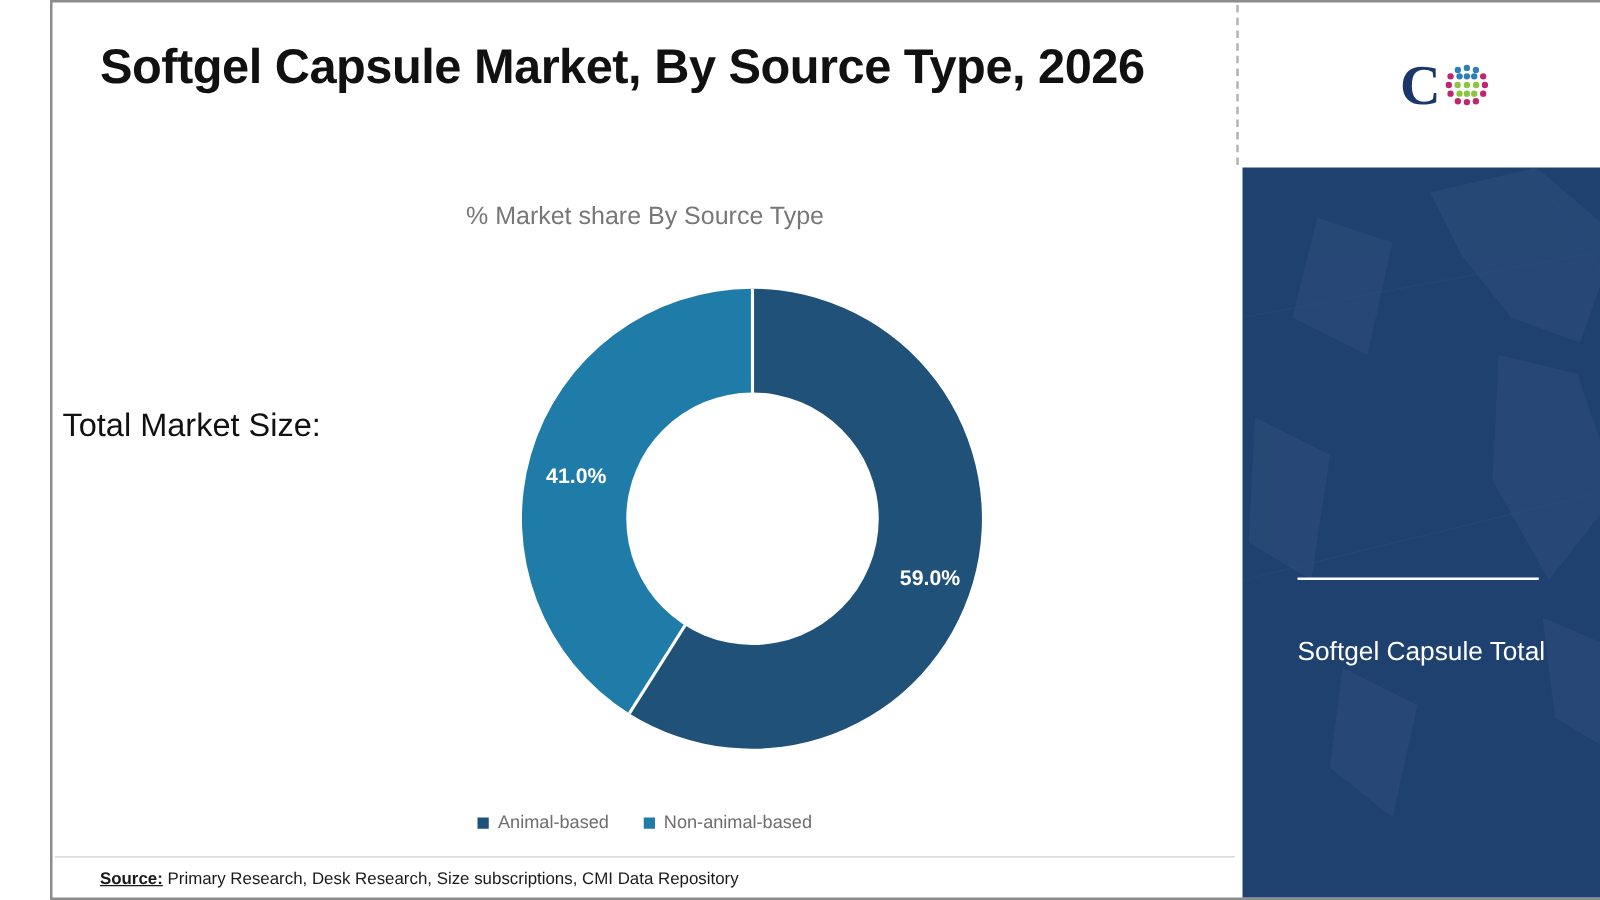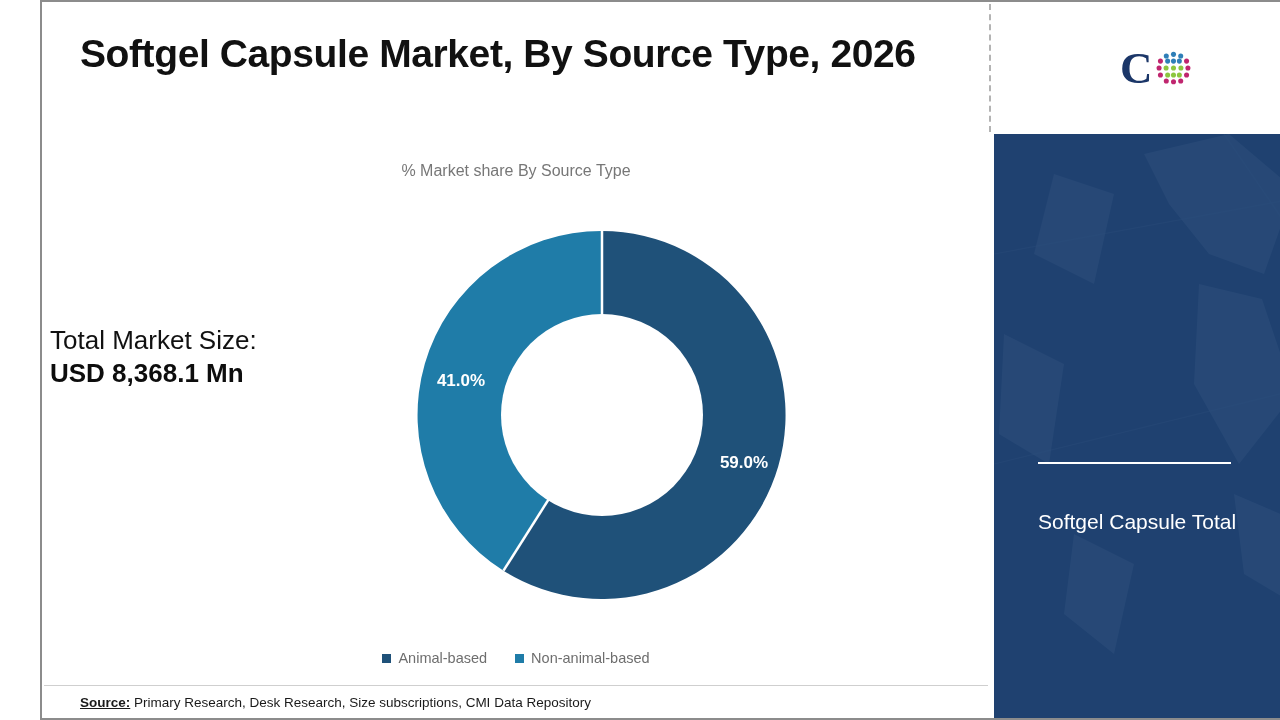--- a/index.html
+++ b/index.html
@@ -42,21 +42,21 @@
     white-space: nowrap;
     font-stretch: condensed;
   }
 
   .chart-subtitle {
     position: absolute;
     left: 0;
     top: 160px;
     width: 948px;
     text-align: center;
-    font-size: 16px;
+    font-size: 20px;
     color: #777777;
   }
 
   .total-block {
     position: absolute;
     left: 8px;
     top: 322px;
     width: 300px;
     line-height: 1.28;
   }
@@ -250,21 +250,20 @@
 <div class="slide">
 
   <div class="left-pane">
 
     <div class="page-title">Softgel Capsule Market, By Source Type, 2026</div>
 
     <div class="chart-subtitle">% Market share By Source Type</div>
 
     <div class="total-block">
       <span class="total-label">Total Market Size:</span>
-      <span class="total-value">USD 8,368.1 Mn</span>
     </div>
 
     <div class="donut-wrap">
       <svg class="donut-svg" width="376" height="382" viewBox="0 0 376 382">
 
         <path d="M 188 191 L 188 7 A 184 184 0 1 1 89.5 346.7 Z" fill="#1f5179"></path>
 
         <path d="M 188 191 L 89.5 346.7 A 184 184 0 0 1 188 7 Z" fill="#1f7ca8"></path>
 
         <line x1="188" y1="191" x2="188" y2="7" stroke="#ffffff" stroke-width="2.5"></line>

